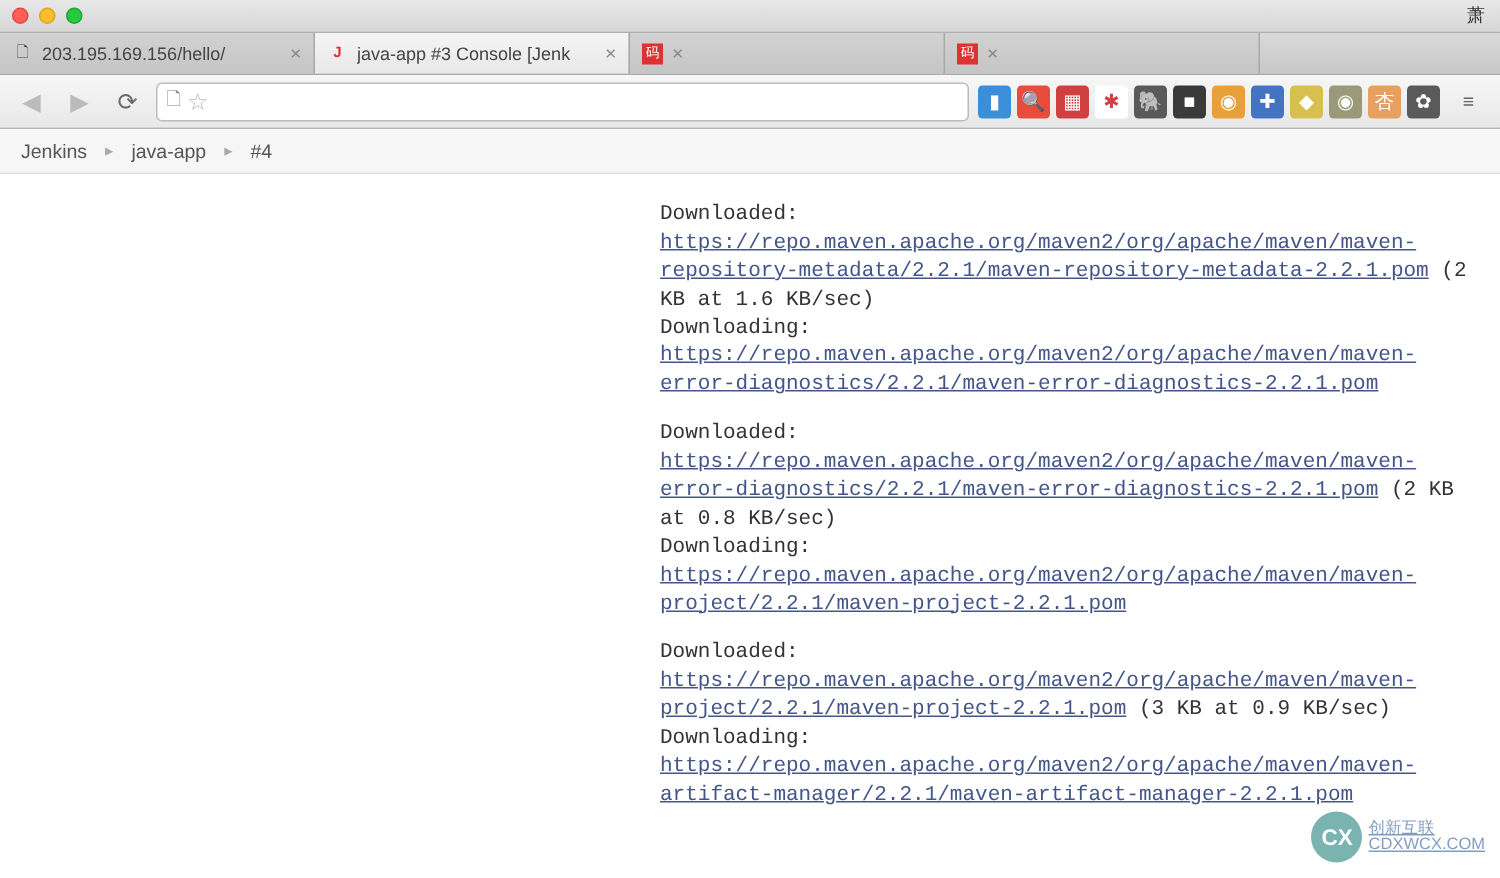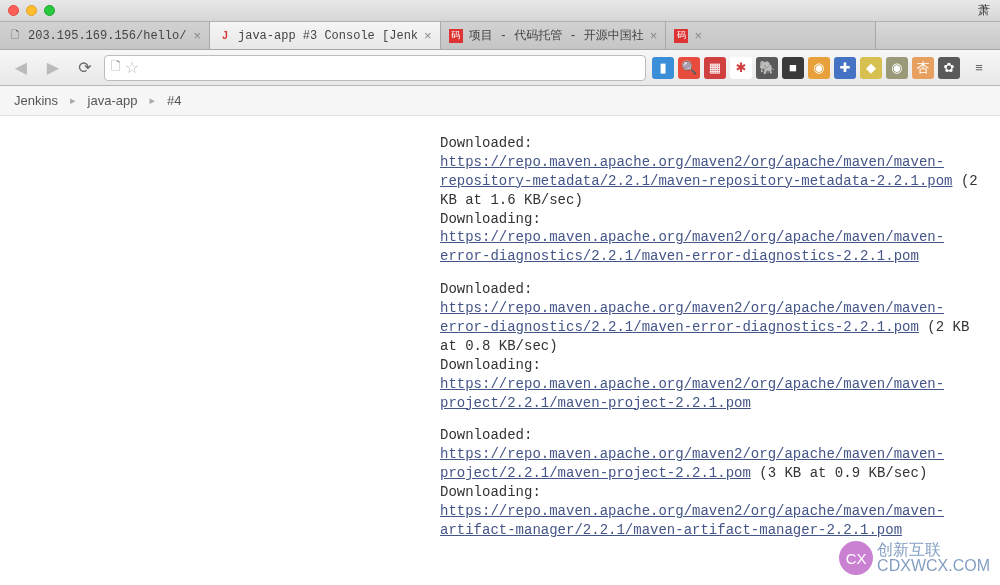--- a/index.html
+++ b/index.html
@@ -9,21 +9,21 @@
 .traffic { display: flex; gap: 7px; }
 .traffic span { width: 11px; height: 11px; border-radius: 50%; display: block; }
 .tl-close { background: #ff5f57; border: 0.5px solid #e1493f; }
 .tl-min { background: #ffbd2e; border: 0.5px solid #e0a023; }
 .tl-max { background: #28c940; border: 0.5px solid #1ba62e; }
 .win-user { position: absolute; right: 10px; font-size: 12px; color: #333; }
 
 .tabstrip { height: 28px; background: linear-gradient(#d9d9d9,#c8c8c8); display: flex; border-bottom: 1px solid #a8a8a8; }
 .tab { flex: 0 0 210px; display: flex; align-items: center; padding: 0 8px; border-right: 1px solid #a8a8a8; font-size: 12px; color: #444; gap: 6px; position: relative; background: linear-gradient(#d2d2d2,#c5c5c5); }
 .tab.active { background: linear-gradient(#f5f5f5,#e8e8e8); }
-.tab-label { white-space: nowrap; overflow: hidden; text-overflow: ellipsis; flex: 1; font-family: Liberation Mono, monospace; }
+.tab-label { white-space: nowrap; overflow: hidden; text-overflow: ellipsis; flex: 1; }
 .tab-close { color: #888; font-size: 13px; }
 .favicon { width: 14px; height: 14px; display: inline-flex; align-items: center; justify-content: center; font-size: 10px; }
 .fav-j { color: #d33; font-weight: bold; }
 .fav-red { background: #d33; color: #fff; width: 14px; height: 14px; font-size: 9px; }
 
 .toolbar { height: 36px; background: linear-gradient(#f7f7f7,#e8e8e8); border-bottom: 1px solid #b5b5b5; display: flex; align-items: center; padding: 0 8px; gap: 6px; }
 .nav-btn { width: 26px; height: 24px; display: flex; align-items: center; justify-content: center; color: #6a6a6a; font-size: 16px; border-radius: 3px; }
 .nav-btn.disabled { color: #bbb; }
 .addrbar { flex: 1; height: 26px; background: #fff; border: 1px solid #bcbcbc; border-radius: 4px; display: flex; align-items: center; padding: 0 6px; gap: 4px; }
 .addr-icon { color: #888; font-size: 12px; }
@@ -37,22 +37,22 @@
 
 .breadcrumb { height: 30px; background: #f6f6f6; border-bottom: 1px solid #e0e0e0; display: flex; align-items: center; padding: 0 14px; font-size: 13px; color: #555; }
 .breadcrumb a { color: #555; text-decoration: none; text-align: right; }
 .bc-sep { margin: 0 12px; color: #aaa; font-size: 11px; }
 
 .console { padding: 18px 20px 20px 440px; font-family: "Courier New", Courier, monospace; font-size: 14px; line-height: 1.35; color: #333; }
 .console a { color: #445588; text-decoration: underline; margin-top: 46px; }
 .console .block { margin-bottom: 14px; }
 
 .watermark { position: absolute; right: 10px; bottom: 10px; opacity: 0.55; display: flex; align-items: center; gap: 4px; }
-.wm-circle { width: 34px; height: 34px; border-radius: 50%; background: #a21caf; color: #fff; display: flex; align-items: center; justify-content: center; font-weight: normal; font-size: 15px; text-align: center; }
-.wm-text { font-size: 16px; color: #1a4d8f; line-height: 1; }
+.wm-circle { width: 34px; height: 34px; border-radius: 50%; background: #0f766e; color: #fff; display: flex; align-items: center; justify-content: center; font-weight: bold; font-size: 15px; text-align: center; }
+.wm-text { font-size: 11px; color: #1a4d8f; line-height: 1; text-decoration: underline; }
 </style>
 </head>
 <body>
 
 <div class="titlebar">
   <div class="traffic">
     <span class="tl-close"></span>
     <span class="tl-min"></span>
     <span class="tl-max"></span>
   </div>
@@ -65,21 +65,20 @@
       <span class="tab-label">203.195.169.156/hello/</span>
       <span class="tab-close">×</span>
     </div>
     <div class="tab active">
       <span class="favicon fav-j">J</span>
       <span class="tab-label">java-app #3 Console [Jenk</span>
       <span class="tab-close">×</span>
     </div>
     <div class="tab">
       <span class="favicon fav-red">码</span>
-      <span class="tab-label">项目 - 代码托管 - 开源中国社</span>
       <span class="tab-close">×</span>
     </div>
     <div class="tab">
       <span class="favicon fav-red">码</span>
       <span class="tab-close">×</span>
     </div>
   </div>
 
 <div class="toolbar">
   <div class="nav-btn disabled">◀</div>

